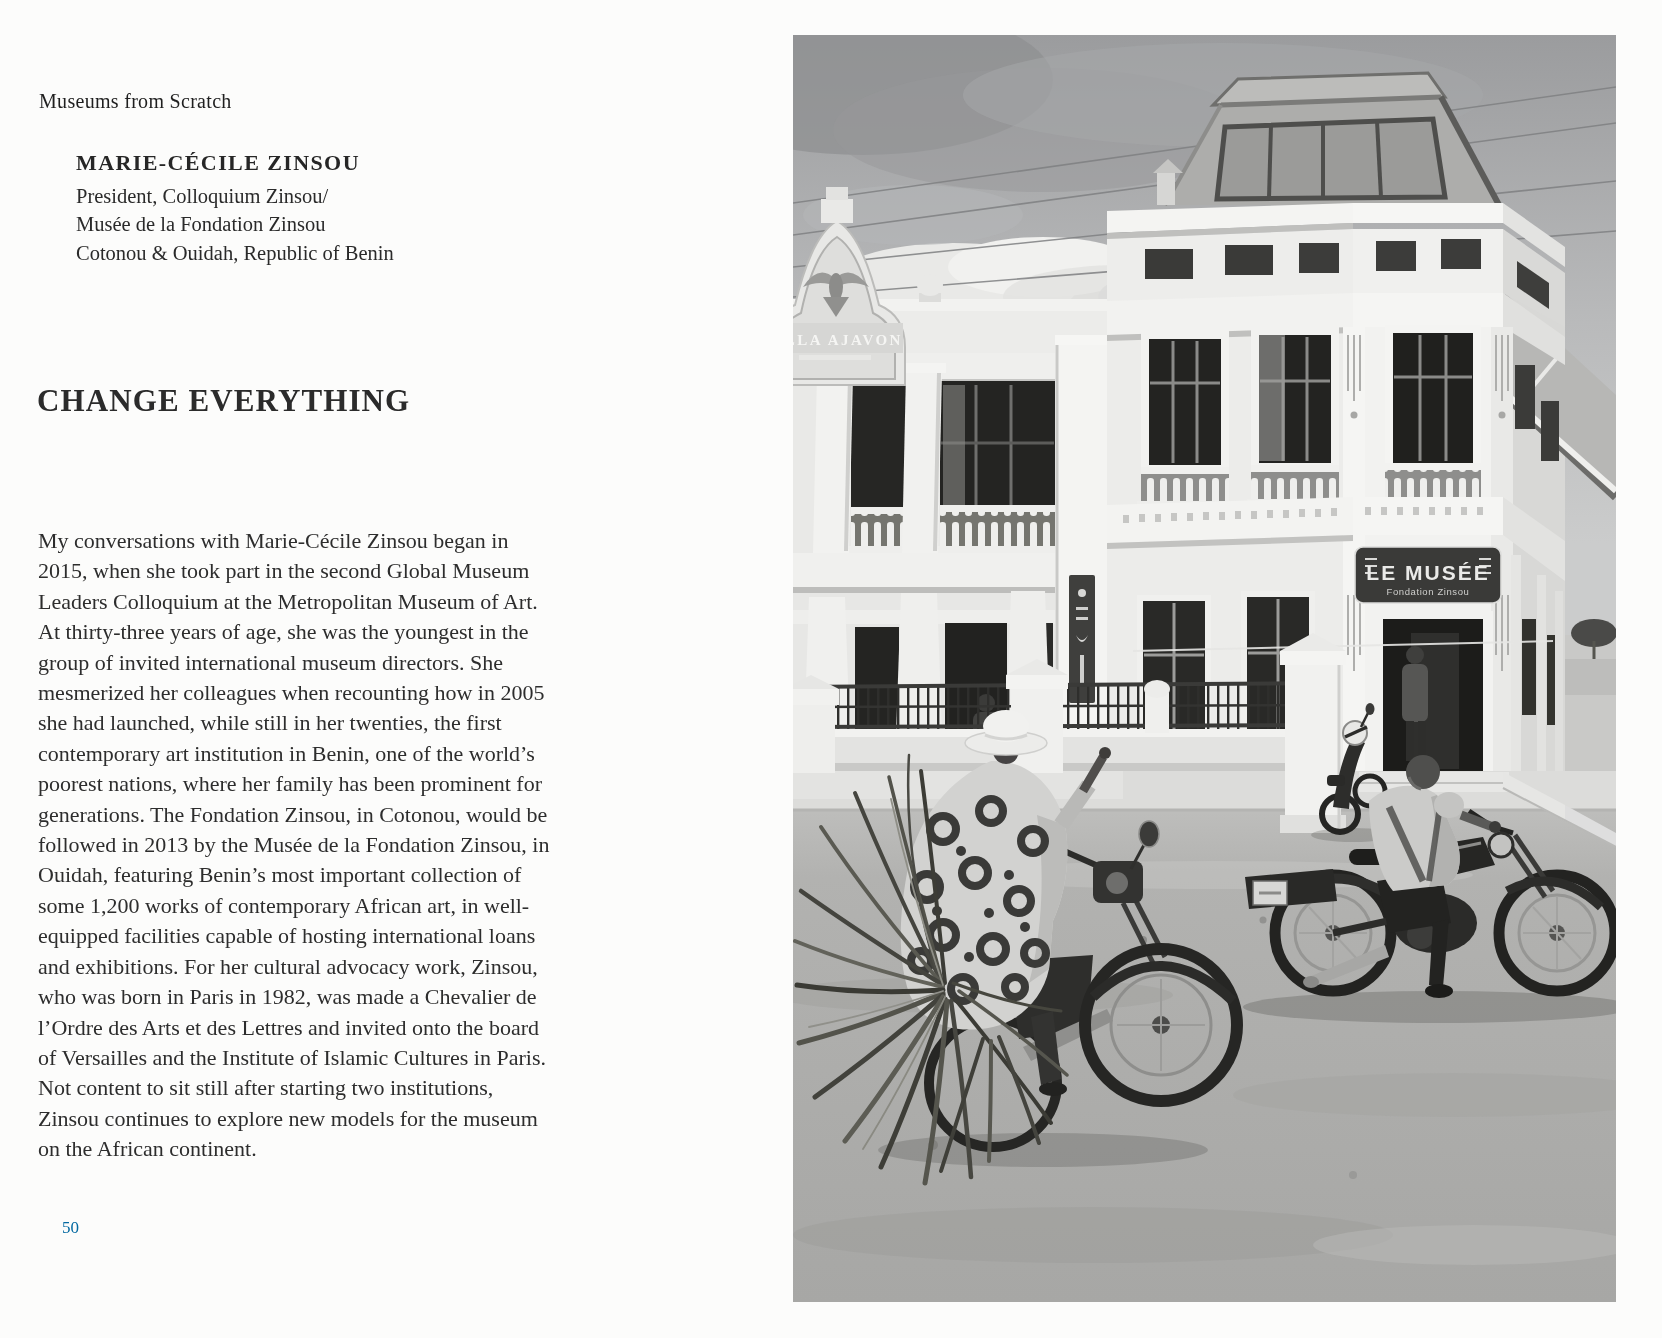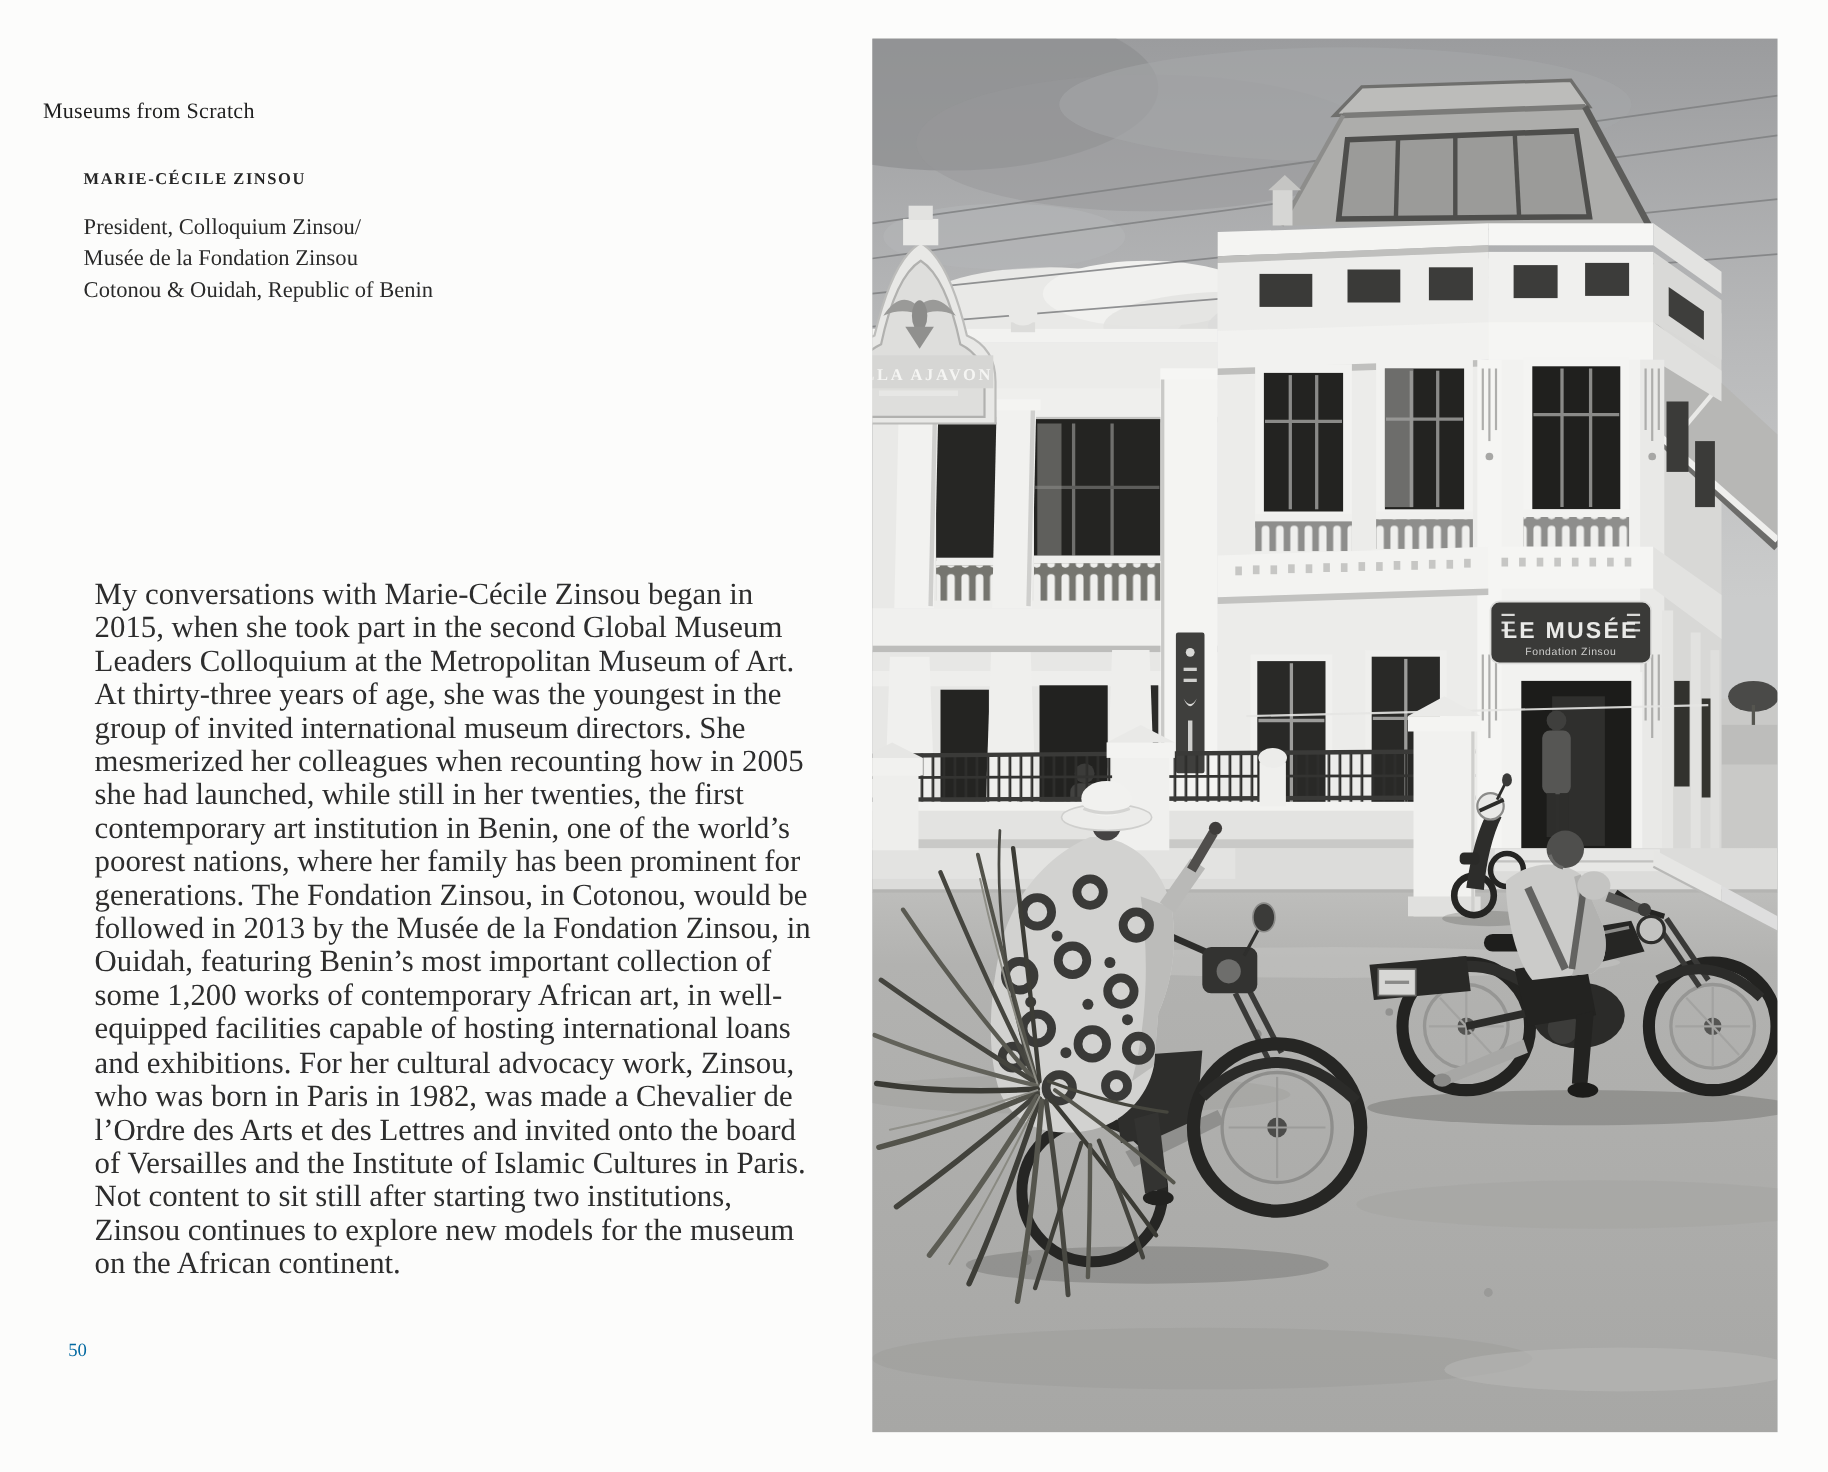--- a/index.html
+++ b/index.html
@@ -7,30 +7,29 @@
     width:1662px;height:1338px;position:relative;overflow:hidden;
     background:#fcfcfb;
     font-family:"Liberation Serif","DejaVu Serif",serif;
     color:#2c2c2c;
   }
   .running-head{
     position:absolute;left:39px;top:90px;
     font-size:20px;font-weight:400;letter-spacing:.3px;color:#1f1f1f;
   }
   .credit{position:absolute;left:76px;top:149px;font-size:20.5px;line-height:28.5px;color:#2a2a2a;}
-  .credit-name{font-size:15px;font-weight:700;letter-spacing:1.4px;color:#262626;margin-bottom:15px;}
+  .credit-name{font-size:22px;font-weight:700;letter-spacing:1.4px;color:#262626;margin-bottom:4px;}
   .headline{
     position:absolute;left:37px;top:377px;
     font-size:31px;line-height:47px;font-weight:700;letter-spacing:1.1px;color:#2b2b2b;
   }
   .body-text{
     position:absolute;left:38px;top:526px;width:700px;
-    font-size:28px;line-height:30.4px;color:#2d2d2d;
+    font-size:22px;line-height:30.4px;color:#2d2d2d;
     white-space:pre-line;
-    margin-left:48px;
   }
   .page-number{position:absolute;left:62px;top:1218px;font-size:17px;color:#0369a1;}
   .photo{
     position:absolute;left:793px;top:35px;width:823px;height:1267px;
     overflow:hidden;background:#bcbdbd;
   }
   .photo svg{display:block;}
 </style>
 </head>
 <body>
@@ -38,20 +37,21 @@
 <div class="running-head">Museums from Scratch</div>
 
 <div class="credit">
   <div class="credit-name">MARIE-CÉCILE ZINSOU</div>
   <div>President, Colloquium Zinsou/</div>
   <div>Musée de la Fondation Zinsou</div>
   <div>Cotonou &amp; Ouidah, Republic of Benin</div>
 </div>
 
 <div class="headline">
+  <div>CHANGE EVERYTHING</div>
 </div>
 
 <div class="body-text">My conversations with Marie-Cécile Zinsou began in
 2015, when she took part in the second Global Museum
 Leaders Colloquium at the Metropolitan Museum of Art.
 At thirty-three years of age, she was the youngest in the
 group of invited international museum directors. She
 mesmerized her colleagues when recounting how in 2005
 she had launched, while still in her twenties, the first
 contemporary art institution in Benin, one of the world’s

